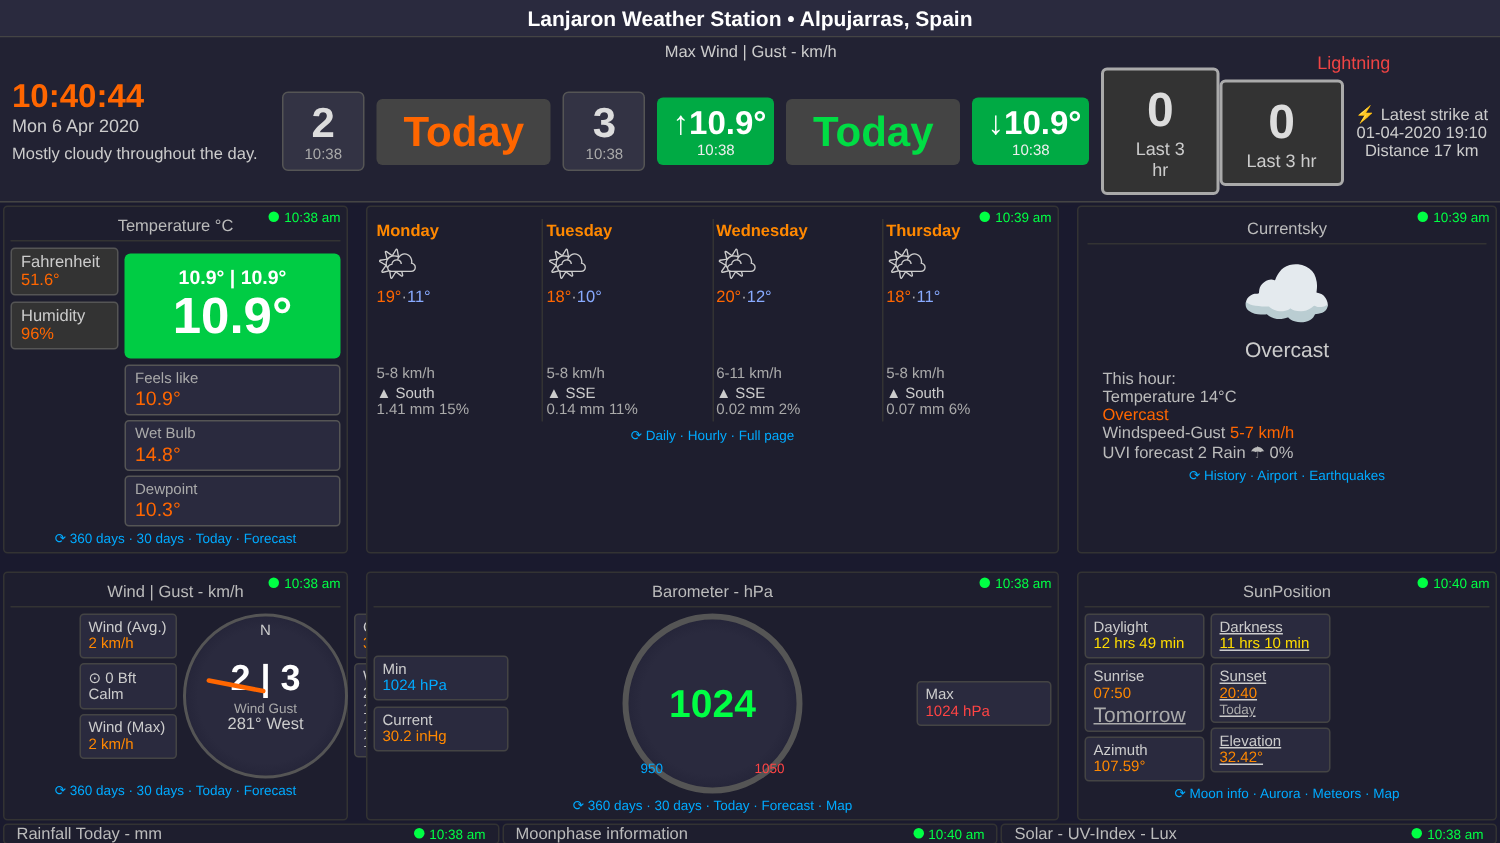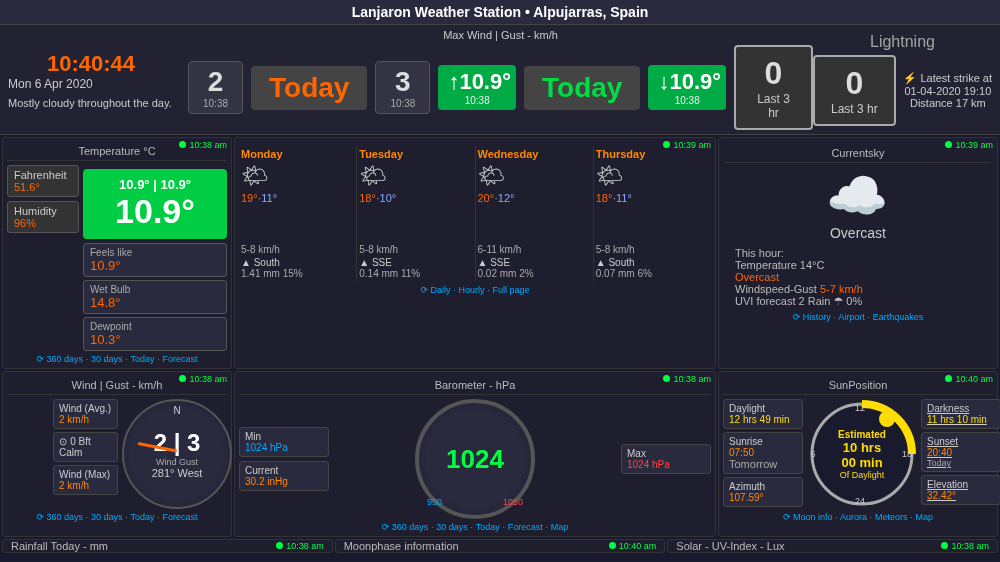--- a/index.html
+++ b/index.html
@@ -29,21 +29,20 @@
       align-items: center;
       height: 110px;
     }
     .top-time {
       min-width: 180px;
     }
     .top-time .time {
       color: #ff6600;
       font-size: 22px;
       font-weight: bold;
-      margin-left: 39px;
     }
     .top-time .date {
       color: #ccc;
       font-size: 12px;
     }
     .top-time .weather-desc {
       color: #ccc;
       font-size: 11px;
       margin-top: 6px;
     }
@@ -121,22 +120,22 @@
     .wind-box-zero .big-num {
       font-size: 32px;
       color: #ddd;
       font-weight: bold;
     }
     .top-lightning {
       min-width: 160px;
       text-align: center;
     }
     .top-lightning .section-title {
-      color: #a3a3a3;
-      font-size: 16px;
+      color: #ef4444;
+      font-size: 12px;
       margin-bottom: 4px;
     }
     .lightning-info {
       font-size: 11px;
       color: #ccc;
     }
     .panel {
       background: #1e1e2e;
       border: 1px solid #333;
       border-radius: 3px;
@@ -446,21 +445,21 @@
       </div>
       <div class="lightning-info">
         <div>⚡ <span>Latest strike at</span></div>
         <div>01-04-2020 19:10</div>
         <div>Distance 17 km</div>
       </div>
     </div>
   </div>
 </div>
 
-<div style="display:grid;grid-template-columns:230px 1fr 280px;grid-template-rows:auto auto;gap:2px;padding:2px;">
+<div style="display:grid;grid-template-columns:230px 1fr 280px;grid-template-rows:auto auto;gap:12px;padding:2px;">
 
   <div class="panel" style="padding:4px;">
     <div class="panel-title">Temperature °C</div>
     <div class="panel-timestamp">
       <span class="green-dot"></span><span>10:38 am</span>
     </div>
     <div style="display:grid;grid-template-columns:72px 1fr;gap:4px;margin-top:4px;">
       <div style="display:flex;flex-direction:column;gap:4px;">
         <div class="temp-badge">
           <div>Fahrenheit</div>
@@ -666,49 +665,28 @@
     <div style="display:flex;gap:4px;margin-top:4px;">
 
       <div style="display:flex;flex-direction:column;gap:3px;min-width:80px;">
         <div class="wind-stat">
           <div>Daylight</div>
           <div style="color:#ffdd00;">12 hrs 49 min</div>
         </div>
         <div class="wind-stat">
           <div>Sunrise</div>
           <div style="color:#ff8800;">07:50</div>
-          <div style="color:#aaa;font-size:11px;">Tomorrow</div>
+          <div style="color:#aaa;font-size:14px;text-decoration:underline;">Tomorrow</div>
         </div>
         <div class="wind-stat">
           <div>Azimuth</div>
           <div style="color:#ff8800;">107.59°</div>
         </div>
       </div>
 
-      <div style="flex:1;display:flex;align-items:center;justify-content:center;">
-        <div style="position:relative;width:110px;height:110px;">
-          <svg width="110" height="110">
-            <circle cx="55" cy="55" r="50" fill="#1a1a2e" stroke="#aaa" stroke-width="3"></circle>
-
-            <path d="M 55 5 A 50 50 0 0 1 105 55" fill="none" stroke="#ffdd00" stroke-width="8"></path>
-
-            <circle cx="80" cy="20" r="8" fill="#ffdd00"></circle>
-
-            <text x="53" y="12" fill="#ccc" font-size="9" text-anchor="middle">12</text>
-            <text x="100" y="58" fill="#ccc" font-size="9" text-anchor="middle">18</text>
-            <text x="53" y="105" fill="#ccc" font-size="9" text-anchor="middle">24</text>
-            <text x="6" y="58" fill="#ccc" font-size="9" text-anchor="middle">6</text>
-          </svg>
-          <div style="position:absolute;top:50%;left:50%;transform:translate(-50%,-50%);text-align:center;">
-            <div style="color:#ffdd00;font-size:10px;font-weight:bold;">Estimated</div>
-            <div style="color:#ffdd00;font-size:13px;font-weight:bold;">10 hrs 00 min</div>
-            <div style="color:#ffdd00;font-size:9px;">Of Daylight</div>
-          </div>
-        </div>
-      </div>
 
       <div style="display:flex;flex-direction:column;gap:3px;min-width:80px;text-decoration:underline;">
         <div class="wind-stat">
           <div>Darkness</div>
           <div style="color:#ffdd00;">11 hrs 10 min</div>
         </div>
         <div class="wind-stat">
           <div>Sunset</div>
           <div style="color:#ff8800;">20:40</div>
           <div style="color:#aaa;font-size:9px;">Today</div>

